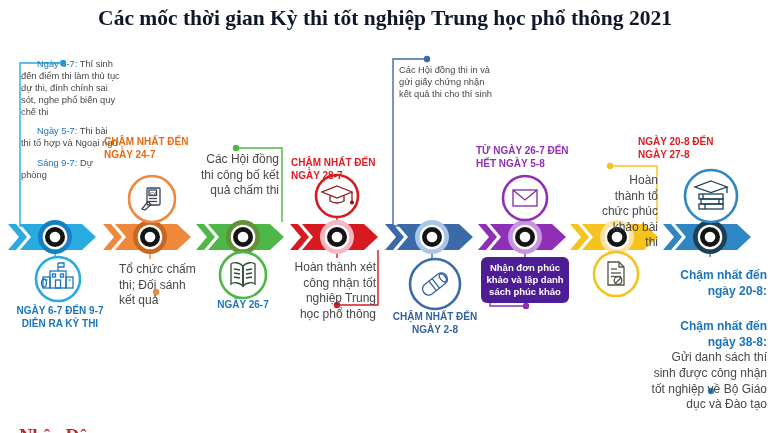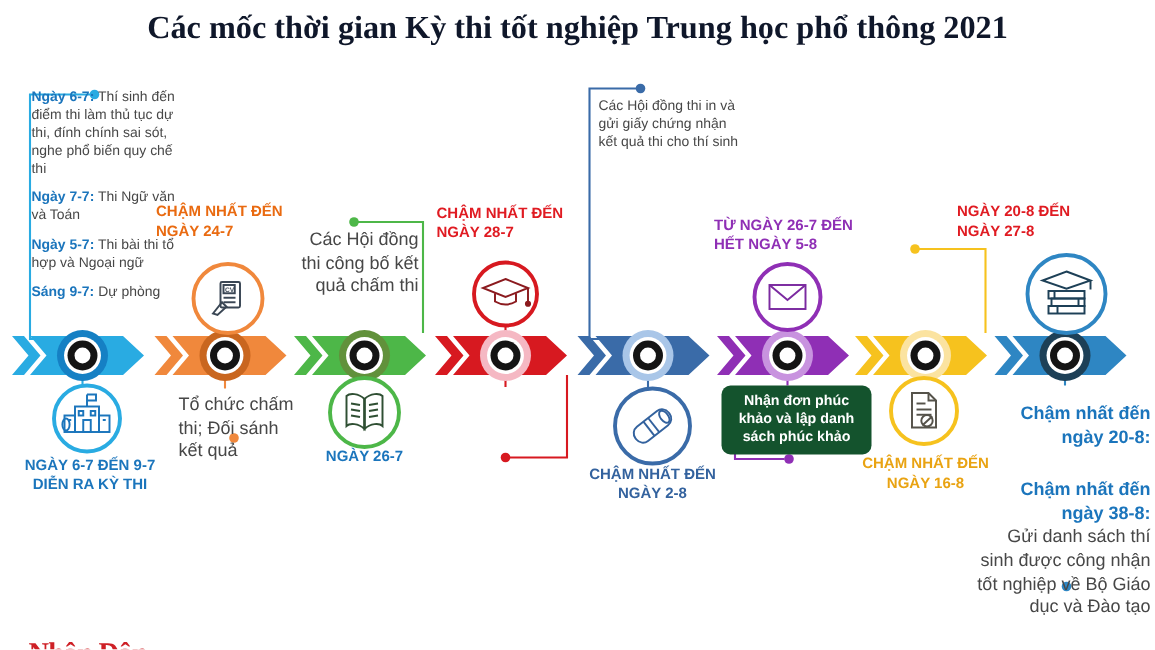--- a/index.html
+++ b/index.html
@@ -3,28 +3,28 @@
 <meta charset="utf-8">
 <style>
   html,body{margin:0;padding:0;background:#fff;}
   .stage{position:relative;width:770px;height:433px;background:#fff;overflow:hidden;
          font-family:"Liberation Sans",sans-serif;color:#474747;}
   .title{position:absolute;top:6px;left:0;width:770px;text-align:center;
          font-family:"Liberation Serif",serif;font-weight:700;font-size:21.5px;color:#0f172a;}
   .layer{position:absolute;top:0;left:0;width:770px;height:433px;}
   .tb{position:absolute;font-size:9.3px;line-height:1.3;}
   .tb p{margin:0 0 7px 0;}
-  .lbl{color:#1B75BC;font-weight:bold;}
+  .lbl{color:#1B75BC;font-weight:normal;margin-left:16px;}
   .heading{position:absolute;font-weight:bold;font-size:10px;line-height:1.28;text-align:left;}
   .h-orange{color:#E96A10;} .h-red{color:#E01B22;} .h-purple{color:#8F2FB5;}
   .cap{position:absolute;font-weight:bold;font-size:10px;line-height:1.25;text-align:center;}
   .c-blue{color:#1B75BC;} .c-steel{color:#33629E;} .c-gold{color:#E9A312;}
   .note{position:absolute;font-size:12px;line-height:1.3;color:#474747;}
   .r{text-align:right;}
-  .pbox{position:absolute;left:481px;top:257px;width:100px;background:#14532d;border-radius:6px;
+  .pbox{position:absolute;left:481px;top:257px;width:88px;background:#4c1d95;border-radius:6px;
         color:#fff;font-weight:bold;font-size:9.5px;line-height:1.28;text-align:center;
         padding:5px 3px;box-sizing:border-box;}
   .b8 .lbl8{display:block;color:#1B75BC;font-weight:bold;}
   .b8 .itm{margin-bottom:8px;margin-top:20px;}
   .logo{position:absolute;left:19px;top:391px;display:flex;align-items:flex-end;margin-top:35px;}
   .logo-word{font-family:"Liberation Serif",serif;font-weight:700;font-size:19px;letter-spacing:-0.5px;
              color:#CE2026;border-bottom:2.5px solid #CE2026;line-height:1;padding-bottom:1px;}
   .logo-tag{background:#CE2026;color:#fff;font-size:6.5px;font-weight:bold;padding:1.5px 4px;
             margin-left:-1px;transform:skewX(-10deg);}
 </style>
@@ -245,44 +245,44 @@
         <line x1="703" y1="194" x2="703" y2="199"></line>
       <rect x="701" y="199" width="22" height="5"></rect>
         <line x1="719" y1="199" x2="719" y2="204"></line>
       <rect x="699" y="204" width="24" height="5"></rect>
         <line x1="705" y1="204" x2="705" y2="209"></line>
     </g>
   </svg>
 
   <div class="tb" style="left:21px;top:58px;width:99px;">
     <p><span class="lbl">Ngày 6-7:</span> <span>Thí sinh đến điểm thi làm thủ tục dự thi, đính chính sai sót, nghe phổ biến quy chế thi</span></p>
-    <p><span class="lbl">Ngày 7-7:</span> <span>Thi Ngữ văn và Toán</span></p>
     <p><span class="lbl">Ngày 5-7:</span> <span>Thi bài thi tổ hợp và Ngoại ngữ</span></p>
     <p><span class="lbl">Sáng 9-7:</span> <span>Dự phòng</span></p>
   </div>
 
   <div class="cap c-blue" style="left:10px;top:305px;width:100px;">NGÀY 6-7 ĐẾN 9-7 DIỄN RA KỲ THI</div>
 
   <div class="heading h-orange" style="left:104px;top:136px;width:94px;">CHẬM NHẤT ĐẾN NGÀY 24-7</div>
   <div class="note" style="left:119px;top:262px;width:80px;">Tổ chức chấm thi; Đối sánh kết quả</div>
 
   <div class="note r" style="left:197px;top:152px;width:82px;">Các Hội đồng thi công bố kết quả chấm thi</div>
   <div class="cap c-blue" style="left:203px;top:299px;width:80px;">NGÀY 26-7</div>
 
-  <div class="heading h-red" style="left:291px;top:137px;width:94px;">CHẬM NHẤT ĐẾN NGÀY 28-7</div>
+  <div class="heading h-red" style="left:291px;top:157px;width:94px;">CHẬM NHẤT ĐẾN NGÀY 28-7</div>
+  <div class="note r" style="left:287px;top:260px;width:89px;">Hoàn thành xét công nhận tốt nghiệp Trung học phổ thông</div>
 
   <div class="tb" style="left:399px;top:64px;width:100px;">
     <p>Các Hội đồng thi in và gửi giấy chứng nhận kết quả thi cho thí sinh</p>
   </div>
   <div class="cap c-steel" style="left:389px;top:311px;width:92px;">CHẬM NHẤT ĐẾN NGÀY 2-8</div>
 
   <div class="heading h-purple" style="left:476px;top:145px;width:98px;">TỪ NGÀY 26-7 ĐẾN HẾT NGÀY 5-8</div>
   <div class="pbox">Nhận đơn phúc khảo và lập danh sách phúc khảo</div>
 
-  <div class="cap c-gold" style="left:571px;top:304px;width:92px;">CHẬM NHẤT ĐẾN NGÀY 16-8</div>
+  <div class="note r" style="left:597px;top:173px;width:61px;">Hoàn thành tổ chức phúc khảo bài thi</div>
 
   <div class="heading h-red" style="left:638px;top:136px;width:94px;">NGÀY 20-8 ĐẾN NGÀY 27-8</div>
   <div class="note r b8" style="left:650px;top:248px;width:117px;">
     <div class="itm">
       <span class="lbl8">Chậm nhất đến ngày 20-8:</span>
     </div>
     <div class="itm">
       <span class="lbl8">Chậm nhất đến ngày 38-8:</span>
       <span>Gửi danh sách thí sinh được công nhận tốt nghiệp về Bộ Giáo dục và Đào tạo</span>
     </div>

